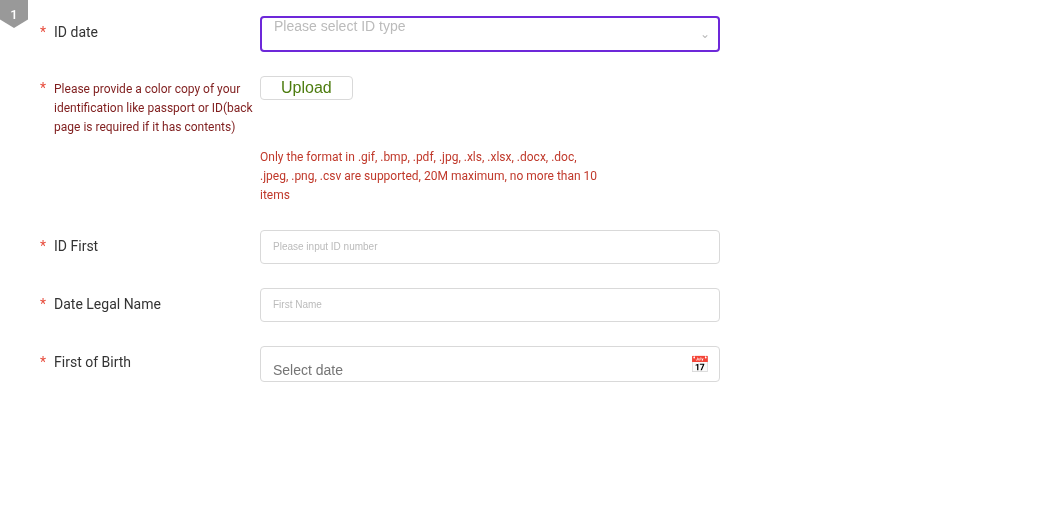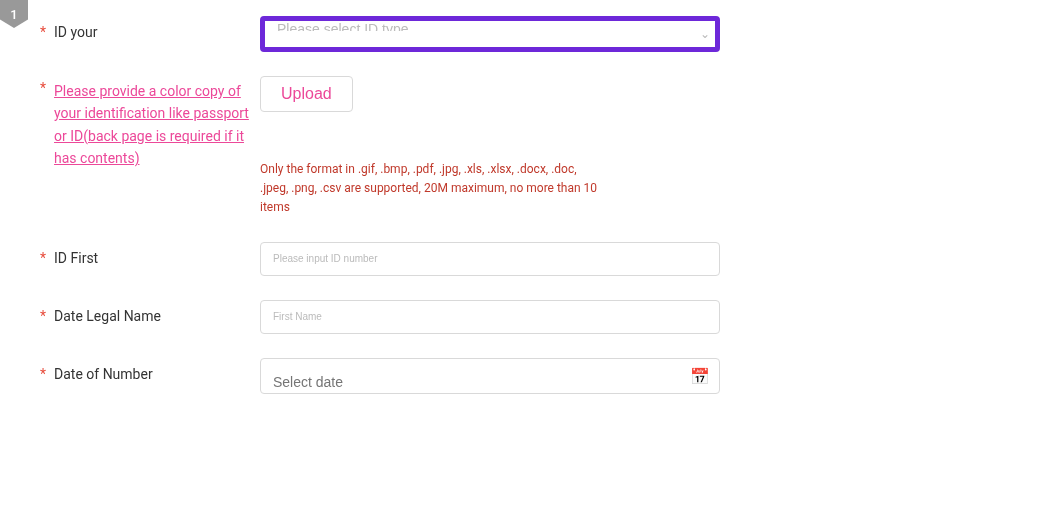--- a/index.html
+++ b/index.html
@@ -72,21 +72,21 @@
     }
 
     .select-wrapper {
       position: relative;
       width: 100%;
     }
 
     .select-box {
       width: 100%;
       height: 36px;
-      border: 5px solid #6d28d9;
+      border: 2px solid #6d28d9;
       border-radius: 4px;
       background: #fff;
       padding: 0 32px 16px 12px;
       font-size: 14px;
       color: #bbb;
       appearance: none;
       cursor: pointer;
       outline: none;
     }
 
@@ -100,42 +100,41 @@
       pointer-events: none;
     }
 
     .upload-section {
       display: flex;
       flex-direction: column;
       gap: 8px;
     }
 
     .upload-label-text {
-      font-size: 14px;
-      color: #ec4899;
+      font-size: 12px;
+      color: #7f1d1d;
       line-height: 1.6;
       max-width: 200px;
-      text-decoration: underline;
     }
 
     .upload-row {
       display: flex;
       gap: 16px;
       align-items: flex-start;
     }
 
     .upload-button {
-      height: 36px;
+      height: 24px;
       padding: 0 20px;
       border: 1px solid #d9d9d9;
       border-radius: 4px;
       background: #fff;
       font-size: 16px;
       font-weight: 500;
-      color: #ec4899;
+      color: #4d7c0f;
       cursor: pointer;
       white-space: nowrap;
     }
 
     .upload-hint {
       font-size: 12px;
       color: #c0392b;
       line-height: 1.6;
       max-width: 340px;
       margin-top: 40px;
@@ -218,21 +217,21 @@
 <div class="page-wrapper">
   <div class="step-badge">
     <span>1</span>
   </div>
 
   <div class="form-container">
 
     <div class="form-row">
       <div class="form-label">
         <span class="required-star">*</span>
-        <span>ID your</span>
+        <span>ID date</span>
       </div>
       <div class="form-field">
         <div class="select-wrapper">
           <select class="select-box">
             <option value="">Please select ID type</option>
           </select>
           <span class="chevron-icon">⌄</span>
         </div>
       </div>
     </div>
@@ -270,21 +269,21 @@
       <div class="form-field">
         <div class="name-row">
           <input type="text" class="text-input" placeholder="First Name" style="">
         </div>
       </div>
     </div>
 
     <div class="form-row">
       <div class="form-label">
         <span class="required-star">*</span>
-        <span>Date of Number</span>
+        <span>First of Birth</span>
       </div>
       <div class="form-field">
         <div class="date-wrapper">
           <input type="text" class="date-input" placeholder="Select date" style="">
           <span class="calendar-icon">📅</span>
         </div>
       </div>
     </div>
 
   </div>

